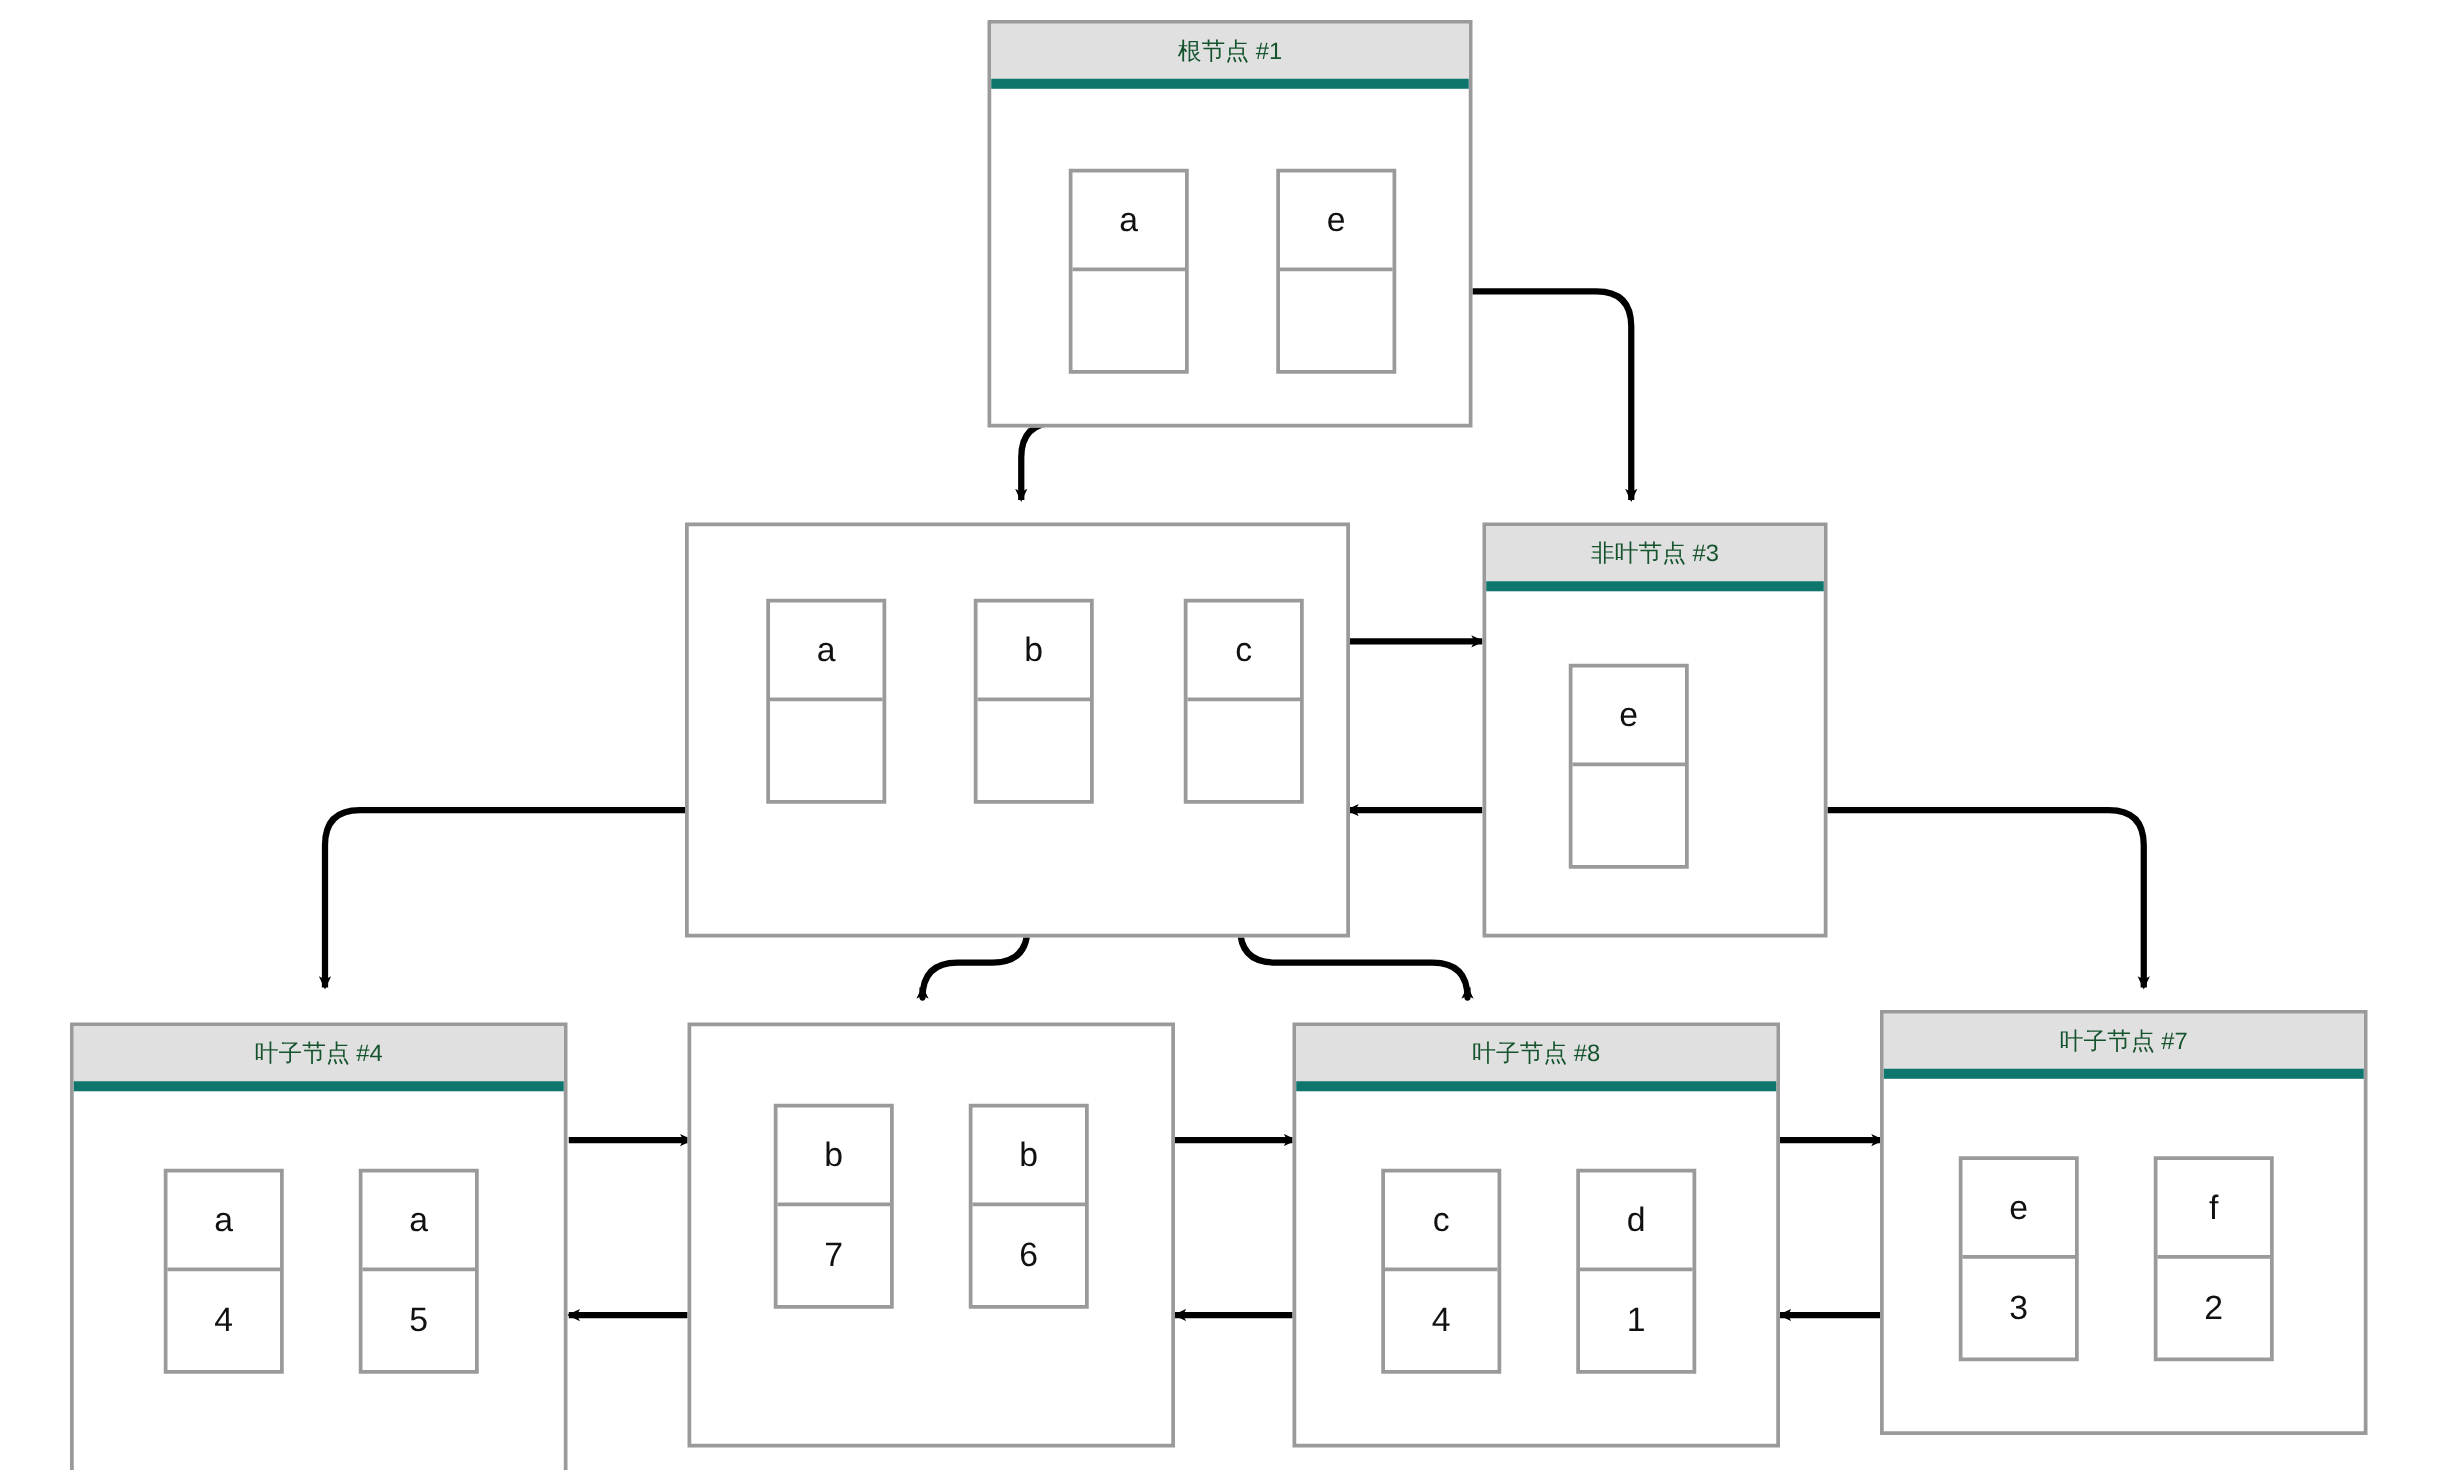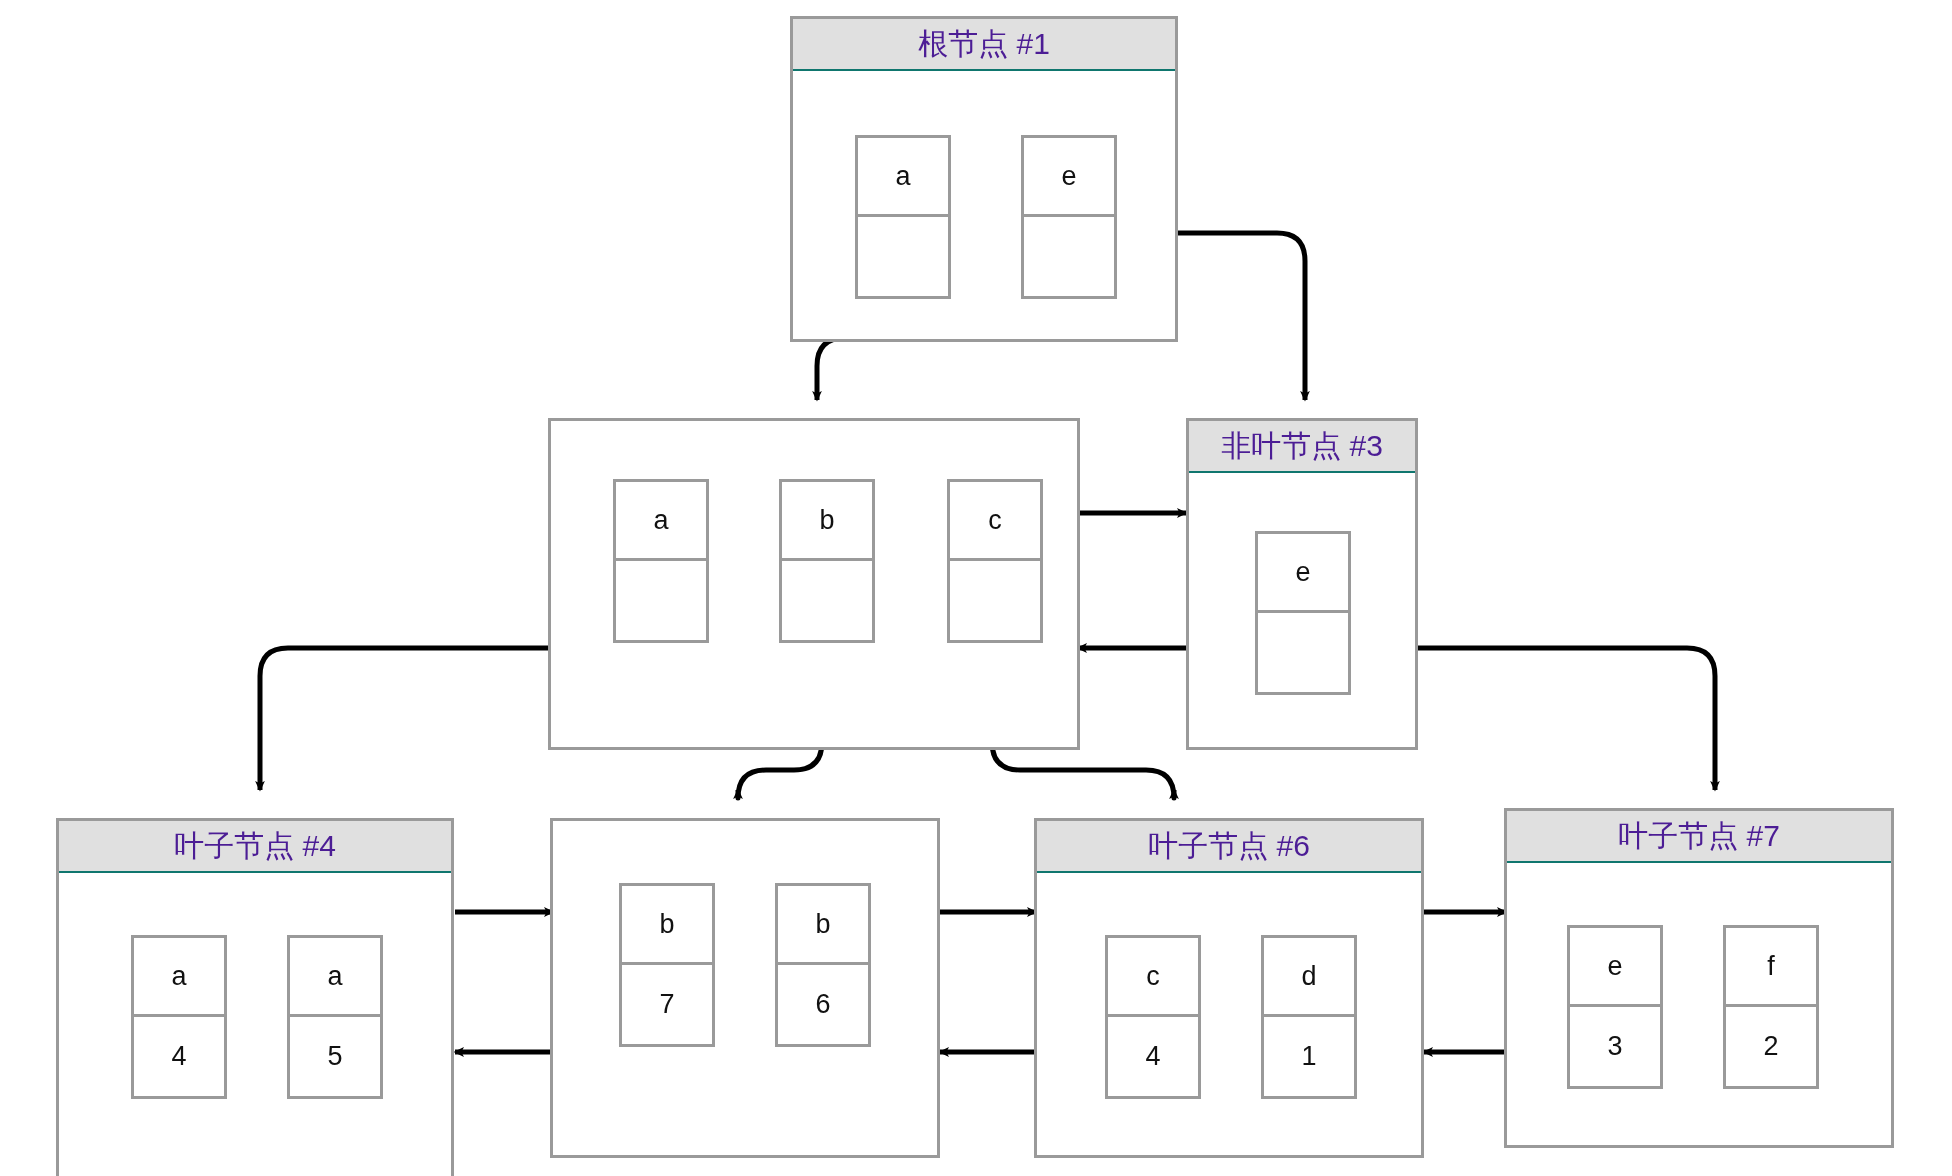--- a/index.html
+++ b/index.html
@@ -14,23 +14,23 @@
 
   .node{
     position:absolute;
     border:3px solid #9a9a9a;
     background:#ffffff;
     box-sizing:border-box;
   }
   .node-header{
     height:52px;
     background:#e0e0e0;
-    border-bottom:2px solid #0f766e;
+    border-bottom:8px solid #0f766e;
     display:flex;align-items:center;justify-content:center;
-    font-size:30px;color:#4c1d95;
+    font-size:19px;color:#14532d;
     box-sizing:border-box;
   }
   .node-body{position:relative;height:calc(100% - 52px);}
 
   .cell{
     position:absolute;
     border:3px solid #9a9a9a;
     background:#ffffff;
     box-sizing:border-box;
     display:flex;flex-direction:column;
@@ -121,21 +121,21 @@
         <div class="cell-key">b</div>
         <div class="cell-val empty"></div>
       </div>
       <div class="cell" style="left:396px;top:58px;width:96px;height:164px;">
         <div class="cell-key">c</div>
         <div class="cell-val empty"></div>
       </div>
     </div>
   </div>
 
-  <div class="node" style="left:1186px;top:418px;width:232px;height:332px;">
+  <div class="node" style="left:1186px;top:418px;width:276px;height:332px;">
     <div class="node-header">非叶节点 #3</div>
     <div class="node-body">
       <div class="cell" style="left:66px;top:58px;width:96px;height:164px;">
         <div class="cell-key">e</div>
         <div class="cell-val empty"></div>
       </div>
     </div>
   </div>
 
   <div class="node" style="left:56px;top:818px;width:398px;height:433px;">
@@ -159,21 +159,21 @@
         <div class="cell-val">7</div>
       </div>
       <div class="cell" style="left:222px;top:62px;width:96px;height:164px;">
         <div class="cell-key">b</div>
         <div class="cell-val">6</div>
       </div>
     </div>
   </div>
 
   <div class="node" style="left:1034px;top:818px;width:390px;height:340px;">
-    <div class="node-header">叶子节点 #6</div>
+    <div class="node-header">叶子节点 #8</div>
     <div class="node-body">
       <div class="cell" style="left:68px;top:62px;width:96px;height:164px;">
         <div class="cell-key">c</div>
         <div class="cell-val">4</div>
       </div>
       <div class="cell" style="left:224px;top:62px;width:96px;height:164px;">
         <div class="cell-key">d</div>
         <div class="cell-val">1</div>
       </div>
     </div>

